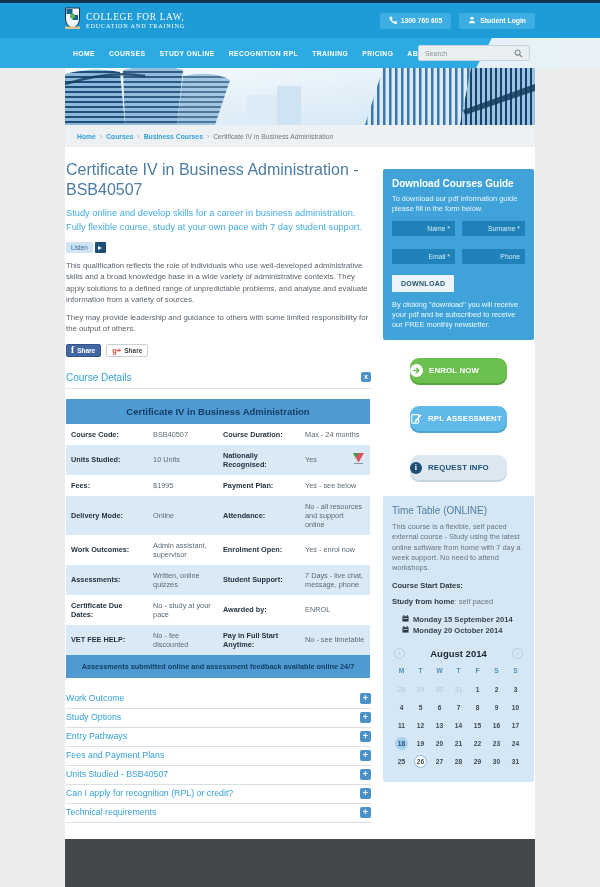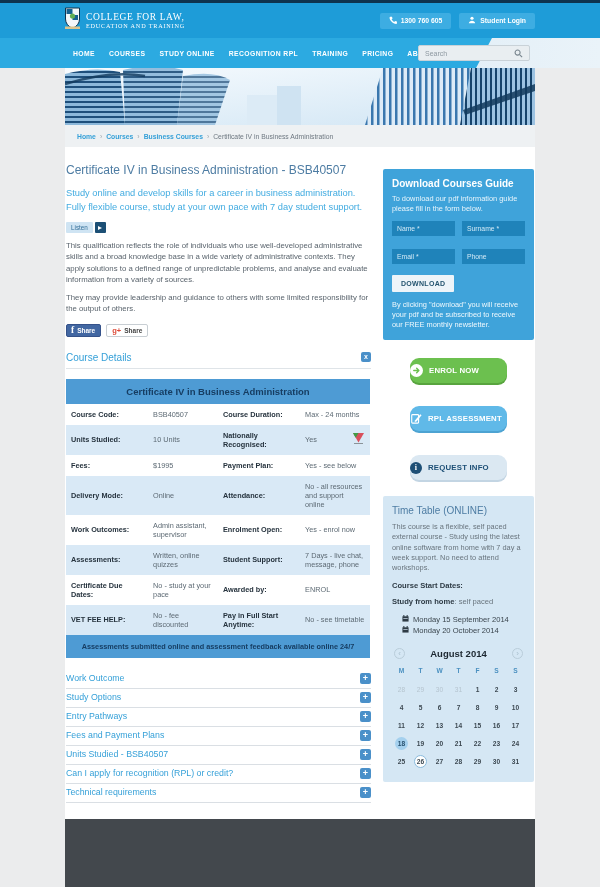--- a/index.html
+++ b/index.html
@@ -35,21 +35,21 @@
   .breadcrumb { height:22px; background:#eef1f3; display:flex; align-items:center;
                 padding:0 12px; font-size:6.8px; gap:4px; }
   .crumb { color:#35a0d8; font-weight:bold; }
   .sep { color:#9aa4ab; }
   .crumb-current { color:#6e7881; }
 
   .main { display:flex; padding:0 0 16px 1px; }
   .left { width:305px; }
   .right { width:151px; margin-left:12px; }
 
-  .title { margin-top:13px; font-size:12px; font-weight:400; color:#4d7ca3; line-height:20px; }
+  .title { margin-top:13px; font-size:16px; font-weight:400; color:#4d7ca3; line-height:20px; }
   .subtitle { margin-top:7px; font-size:9.3px; color:#43ace1; line-height:13.5px; }
   .listen-row { margin-top:8px; display:flex; align-items:center; cursor:pointer; width:max-content; }
   .listen-btn { display:flex; align-items:center; background:#cfe4f3; height:11px; padding:0 5px;
                 font-size:6.3px; color:#336f99; border-radius:1px; }
   .listen-play { width:11px; height:11px; background:#1c4f75; margin-left:2px; border-radius:1px;
                  display:flex; align-items:center; justify-content:center; }
   .tri { width:0; height:0; border-left:4px solid #fff; border-top:2.5px solid transparent;
          border-bottom:2.5px solid transparent; }
   .body-text { margin-top:7px; font-size:7.8px; color:#5a646d; line-height:11.3px; }
 
@@ -85,21 +85,21 @@
   .acc-label { font-size:8.8px; color:#35a0d8; }
   .acc-plus { width:11px; height:11px; background:#4a90c9; border-radius:2px; color:#fff;
               font-size:9px; line-height:11px; text-align:center; font-weight:bold; flex:none; }
 
   
   .dl-panel { margin-top:22px; background:#3fa3da; border-radius:2px; padding:9px 9px 10px; }
   .dl-title { color:#fff; font-size:10px; font-weight:bold; }
   .dl-desc { color:#e8f5fc; font-size:7.4px; line-height:10px; margin-top:5px; }
   .dl-grid { margin-top:7px; display:grid; grid-template-columns:1fr 1fr; gap:13px 7px; }
   .dl-input { height:15px; background:#1f83ba; border:none; border-radius:0; padding:0 5px;
-              font-size:6.8px; color:#fff; width:100%; }
+              font-size:6.8px; color:#fff; width:100%;text-align:right; }
   .dl-input::placeholder { color:#d2eaf7; }
   .dl-btn { margin-top:11px; height:17px; background:#edf4f9; border:none; border-radius:1px;
             font-size:7px; font-weight:bold; color:#24546f; padding:0 9px; letter-spacing:.3px; cursor:pointer; }
   .dl-note { margin-top:8px; color:#eef8fd; font-size:7.4px; line-height:10px; }
 
   .side-btn { width:97px; height:25px; margin-left:auto; margin-right:auto; display:flex;
               align-items:center; justify-content:flex-start; gap:6px; color:#fff; font-weight:bold;
               font-size:7.8px; letter-spacing:.2px; border-radius:9px; cursor:pointer; }
   .enrol { margin-top:18px; background:#6cc04f; box-shadow:0 2px 0 #58a43e; }
   .rpl { margin-top:23px; background:#60b9e8; box-shadow:0 2px 0 #4da3d2; }
@@ -110,21 +110,21 @@
                  font-size:8px; font-weight:bold; display:flex; align-items:center; justify-content:center;
                  font-family:"Liberation Serif", serif; flex:none; }
 
   .tt-panel { margin-top:16px; background:#d5e7f4; padding:9px 9px 12px; border-radius:2px; }
   .tt-title { font-size:10px; color:#4d7ca3; }
   .tt-desc { margin-top:6px; font-size:7.4px; color:#68747d; line-height:10.3px; }
   .tt-label { margin-top:8px; font-size:7.6px; font-weight:bold; color:#2e3b45; }
   .tt-study { margin-top:7px; font-size:7.6px; color:#68747d; }
   .tt-study b { color:#2e3b45; }
   .tt-dates { margin-top:8px; padding-left:10px; }
-  .tt-date { display:flex; align-items:center; gap:4px; font-size:7.6px; color:#3a454d; line-height:11px; }
+  .tt-date { display:flex; align-items:center; gap:4px; font-size:7.6px; color:#3a454d; line-height:11px;font-weight:bold; }
 
   .cal { margin-top:12px; }
   .cal-head { display:flex; align-items:center; justify-content:space-between; padding:0 2px; }
   .cal-month { font-size:9.5px; font-weight:bold; color:#1c2730; }
   .cal-nav { width:11px; height:11px; border:1px solid #b9cdda; border-radius:50%; color:#a9bfcd;
              font-size:8px; line-height:9px; text-align:center; cursor:pointer; flex:none; }
   .cal-grid { margin-top:8px; display:grid; grid-template-columns:repeat(7,1fr); }
   .cal-wd { font-size:6.6px; font-weight:bold; color:#4a90c0; text-align:center; height:13px; }
   .cal-day { font-size:6.6px; font-weight:bold; color:#3d4952; height:18px; display:flex;
              align-items:center; justify-content:center; cursor:pointer; }

